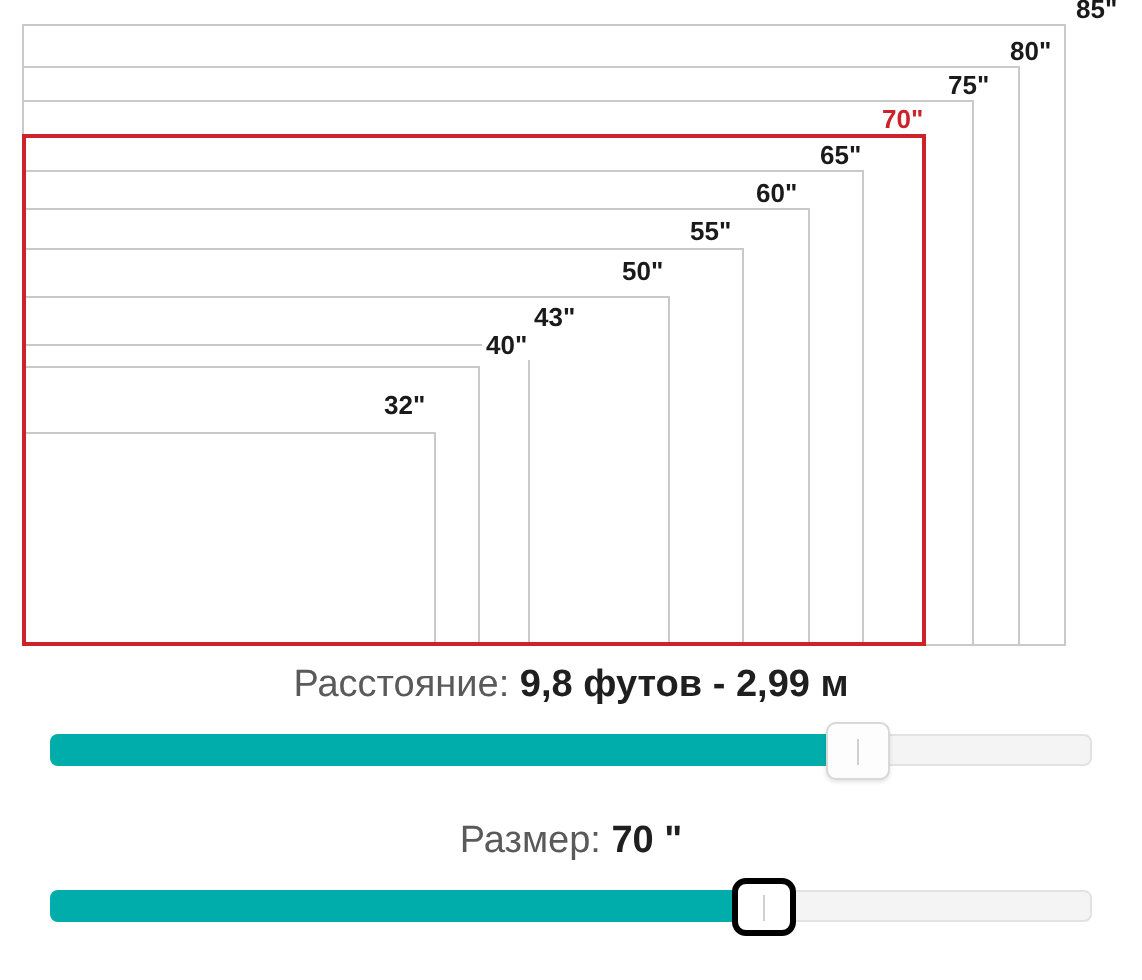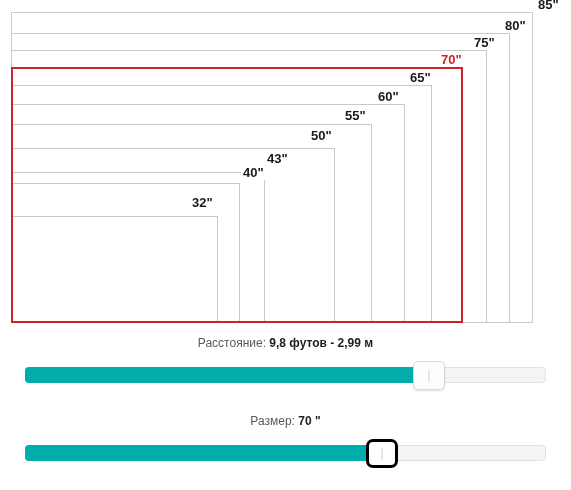--- a/index.html
+++ b/index.html
@@ -60,21 +60,21 @@
     height: 158px;
   }
 
   .ctl-group { position: absolute; left: 0; width: 571px; }
   .ctl-group.g1 { top: 0; }
   .ctl-group.g2 { top: 78px; }
 
   .ctl-caption {
     text-align: center;
     font-family: "Liberation Sans", sans-serif;
-    font-size: 12px;
+    font-size: 19px;
     color: #5a5a5a;
     line-height: 22px;
     height: 22px;
     white-space: nowrap;
   }
   .ctl-caption .val {
     font-weight: 700;
     color: #1f1f1f;
   }
 

